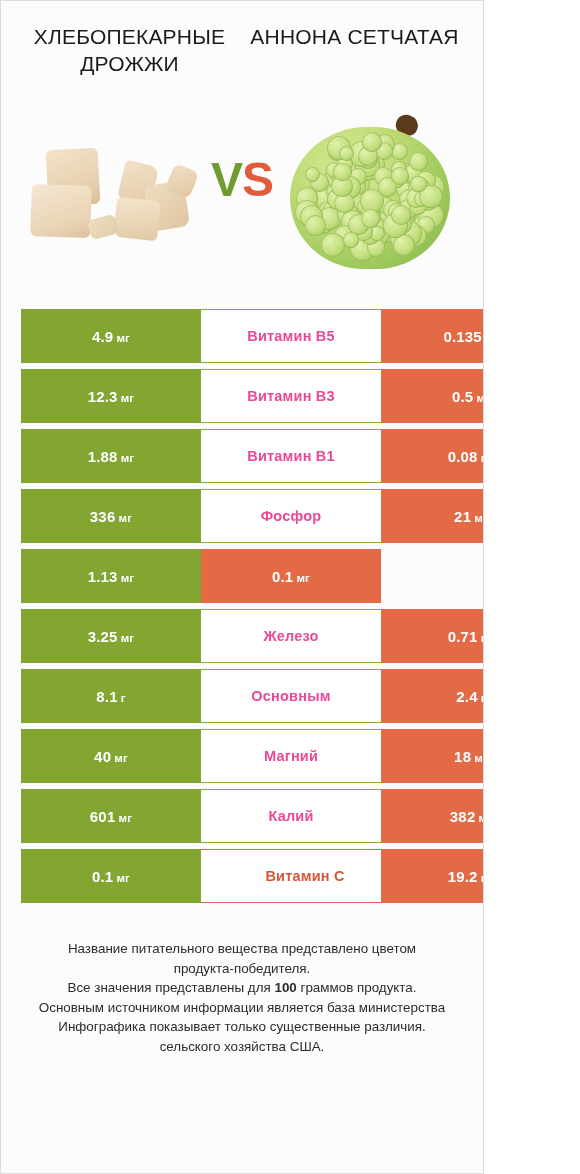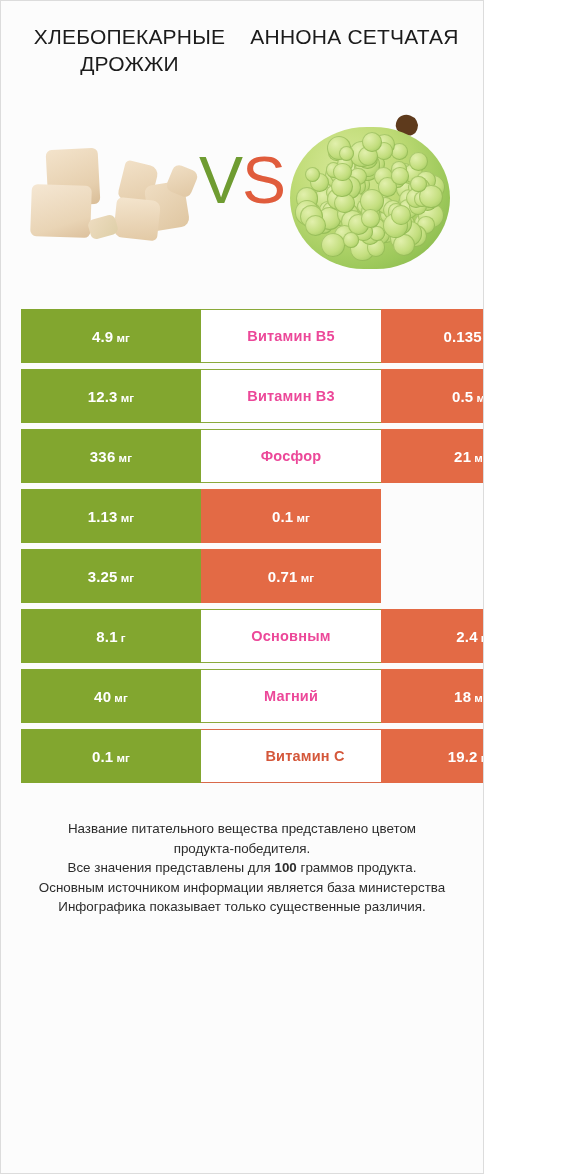--- a/index.html
+++ b/index.html
@@ -58,22 +58,22 @@
     right: 24px;
     top: 6px;
     width: 175px;
     height: 165px;
   }
   .vs {
     position: absolute;
     left: 50%;
     top: 44px;
     transform: translateX(-50%);
-    font-size: 66px;
-    font-weight: 400;
+    font-size: 48px;
+    font-weight: 700;
     letter-spacing: -1px;
     line-height: 62px;
     white-space: nowrap;
   }
   .vs .v { color: #6f9c31; }
   .vs .s { color: #e05c3c; }
 
   
   .yeast {
     position: absolute;
@@ -368,20 +368,31 @@
         </div>
         <div class="cell cell-mid">
           <span class="label">Витамин B3</span>
         </div>
         <div class="cell cell-right">
           <span class="value">0.5<span class="unit">мг</span></span>
         </div>
       </div>
       <div class="row">
         <div class="cell cell-left">
+          <span class="value">1.88<span class="unit">мг</span></span>
+        </div>
+        <div class="cell cell-mid">
+          <span class="label">Витамин B1</span>
+        </div>
+        <div class="cell cell-right">
+          <span class="value">0.08<span class="unit">мг</span></span>
+        </div>
+      </div>
+      <div class="row">
+        <div class="cell cell-left">
           <span class="value">336<span class="unit">мг</span></span>
         </div>
         <div class="cell cell-mid">
           <span class="label">Фосфор</span>
         </div>
         <div class="cell cell-right">
           <span class="value">21<span class="unit">мг</span></span>
         </div>
       </div>
       <div class="row">
@@ -389,20 +400,23 @@
           <span class="value">1.13<span class="unit">мг</span></span>
         </div>
         <div class="cell cell-right">
           <span class="value">0.1<span class="unit">мг</span></span>
         </div>
       </div>
       <div class="row">
         <div class="cell cell-left">
           <span class="value">3.25<span class="unit">мг</span></span>
         </div>
+        <div class="cell cell-mid">
+          <span class="label">Железо</span>
+        </div>
         <div class="cell cell-right">
           <span class="value">0.71<span class="unit">мг</span></span>
         </div>
       </div>
       <div class="row">
         <div class="cell cell-left">
           <span class="value">8.1<span class="unit">г</span></span>
         </div>
         <div class="cell cell-mid">
           <span class="label">Основным</span>
@@ -413,20 +427,31 @@
       </div>
       <div class="row">
         <div class="cell cell-left">
           <span class="value">40<span class="unit">мг</span></span>
         </div>
         <div class="cell cell-mid">
           <span class="label">Магний</span>
         </div>
         <div class="cell cell-right">
           <span class="value">18<span class="unit">мг</span></span>
+        </div>
+      </div>
+      <div class="row">
+        <div class="cell cell-left">
+          <span class="value">601<span class="unit">мг</span></span>
+        </div>
+        <div class="cell cell-mid">
+          <span class="label">Калий</span>
+        </div>
+        <div class="cell cell-right">
+          <span class="value">382<span class="unit">мг</span></span>
         </div>
       </div>
       <div class="row">
         <div class="cell cell-left">
           <span class="value">0.1<span class="unit">мг</span></span>
         </div>
         <div class="cell cell-mid win-right">
           <span class="label">Витамин C</span>
         </div>
         <div class="cell cell-right">
@@ -434,15 +459,16 @@
         </div>
       </div>
     </div>
 
   <div class="footer">
     <p>Название питательного вещества представлено цветом</p>
     <p>продукта-победителя.</p>
     <p><span>Все значения представлены для </span><span class="strong">100</span><span> граммов продукта.</span></p>
     <p>Основным источником информации является база министерства</p>
     <p>Инфографика показывает только существенные различия.</p>
+    <p>сельского хозяйства США.</p>
   </div>
 
 </div>
 
 </body></html>

